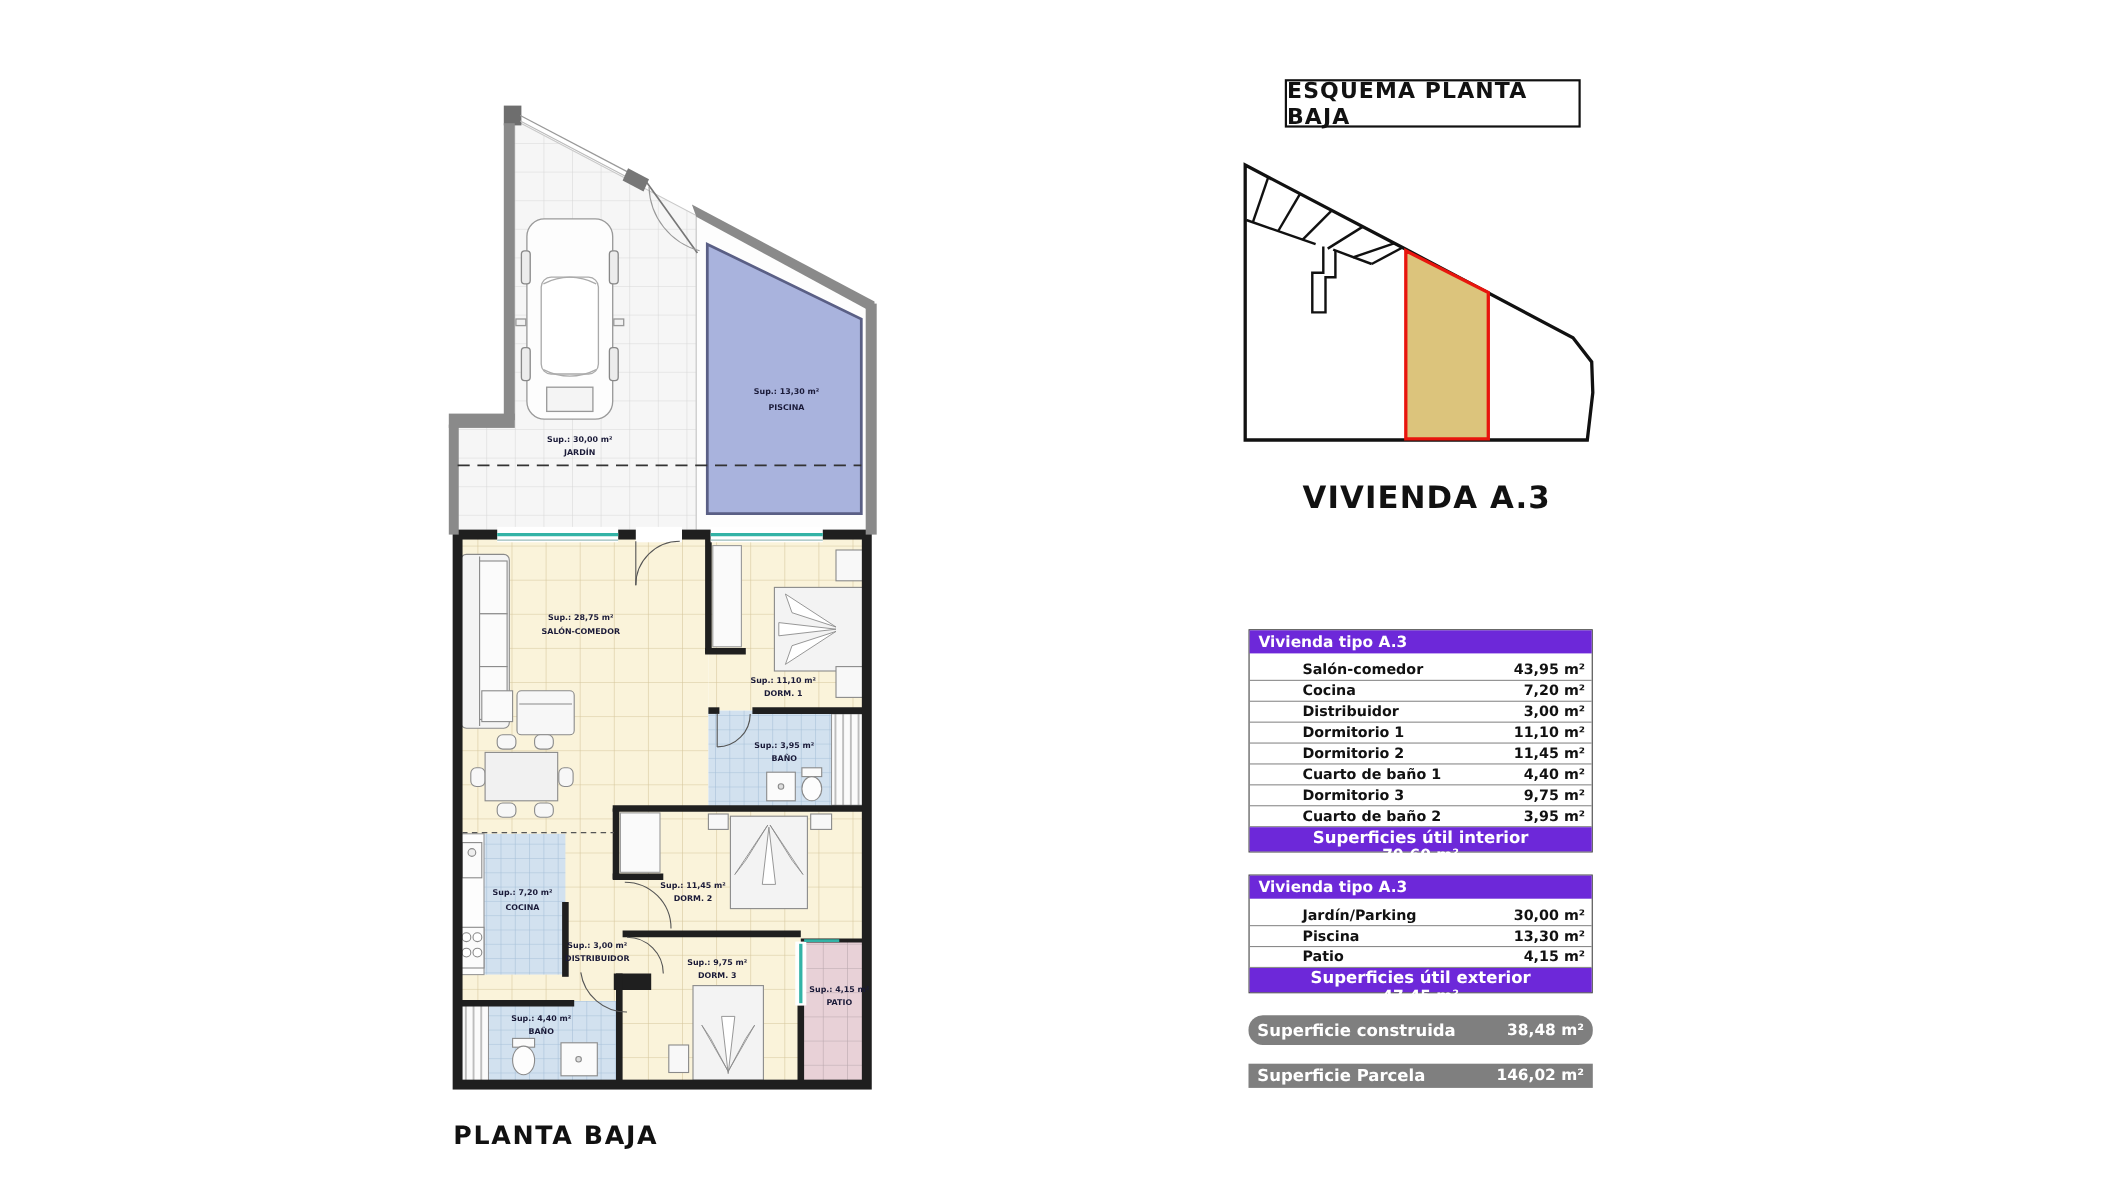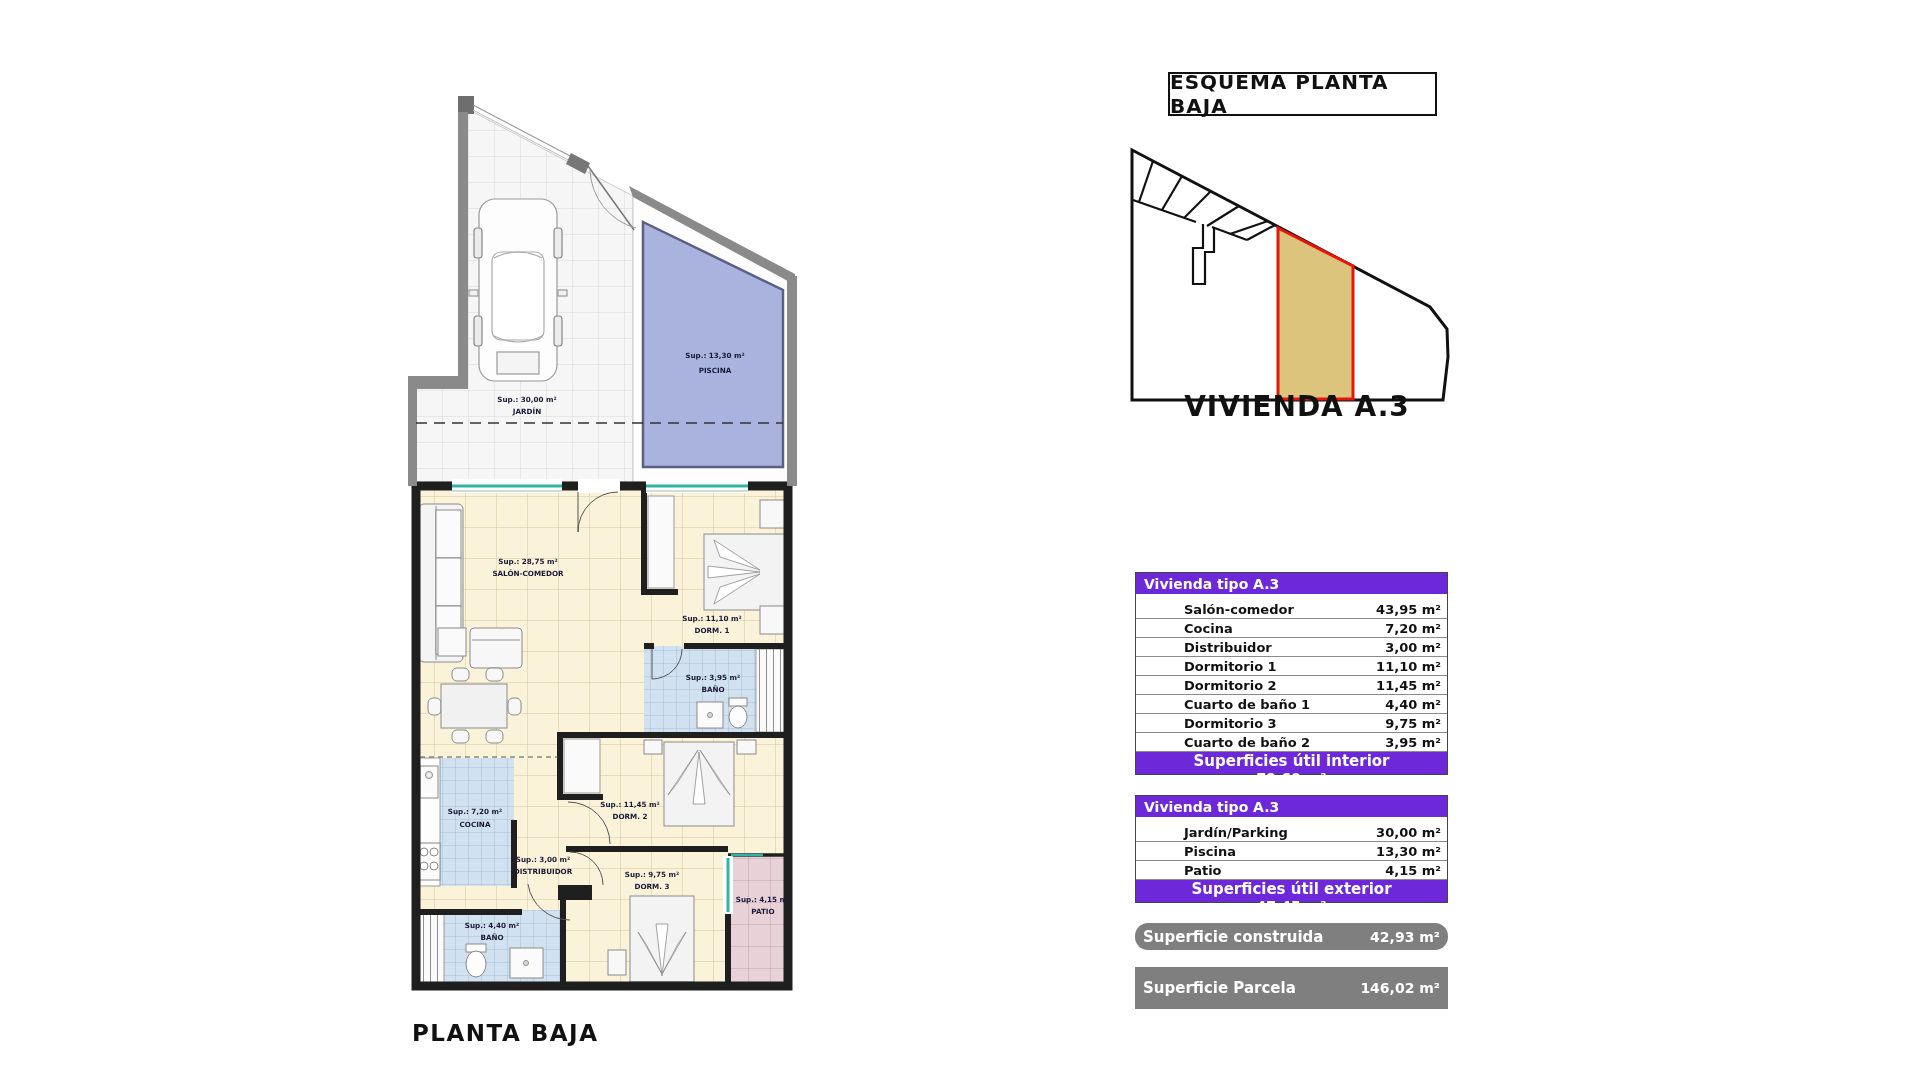--- a/index.html
+++ b/index.html
@@ -4,21 +4,21 @@
 <style>
   html,body{margin:0;padding:0;background:#fff;}
   #canvas{position:relative;width:1920px;height:1080px;background:#fff;overflow:hidden;
           font-family:"DejaVu Sans","Liberation Sans",sans-serif;}
   #plan-svg{position:absolute;left:0;top:0;}
   .abs{position:absolute;}
   
   .esquema-box{left:1168px;top:72px;width:269px;height:44px;border:2.5px solid #111;
     display:flex;align-items:center;justify-content:center;font-weight:bold;font-size:20px;
     letter-spacing:1px;color:#111;box-sizing:border-box;}
-  .vivienda-label{left:1132px;top:390px;width:330px;text-align:center;font-weight:bold;
+  .vivienda-label{left:1132px;top:436px;width:330px;text-align:center;font-weight:bold;
     font-size:28px;letter-spacing:1px;color:#111;}
   .plan-title{left:412px;top:1020px;font-weight:bold;font-size:23px;letter-spacing:1.5px;color:#111;}
   
   .area-table{width:313px;box-sizing:border-box;border:1.5px solid #444;background:#fff;}
   .tbl-header,.tbl-footer{background:#6d28d9;color:#fff;font-weight:bold;font-size:14px;
     display:flex;align-items:center;padding:0 8px;box-sizing:border-box;}
   .tbl-header{height:21px;}
   .tbl-footer{height:22px;justify-content:space-between;flex-direction:column;}
   .tbl-footer .flabel{font-size:15px;}
   .tbl-footer .fvalue{font-size:14px;}
@@ -326,21 +326,21 @@
       </div>
     </div>
     <div class="tbl-footer">
       <span class="flabel">Superficies útil exterior</span>
       <span class="fvalue">47,45 m²</span>
     </div>
   </div>
 
   <div class="abs bar" style="left:1135px;top:923px;height:27px;border-radius:13px;">
     <span class="blabel">Superficie construida</span>
-    <span class="bvalue">42,93 m²</span>
-  </div>
-
-  <div class="abs bar" style="left:1135px;top:967px;height:42px;">
+    <span class="bvalue">38,48 m²</span>
+  </div>
+
+  <div class="abs bar" style="left:1135px;top:967px;height:22px;">
     <span class="blabel">Superficie Parcela</span>
     <span class="bvalue">146,02 m²</span>
   </div>
 
 </div>
 
 </body></html>

